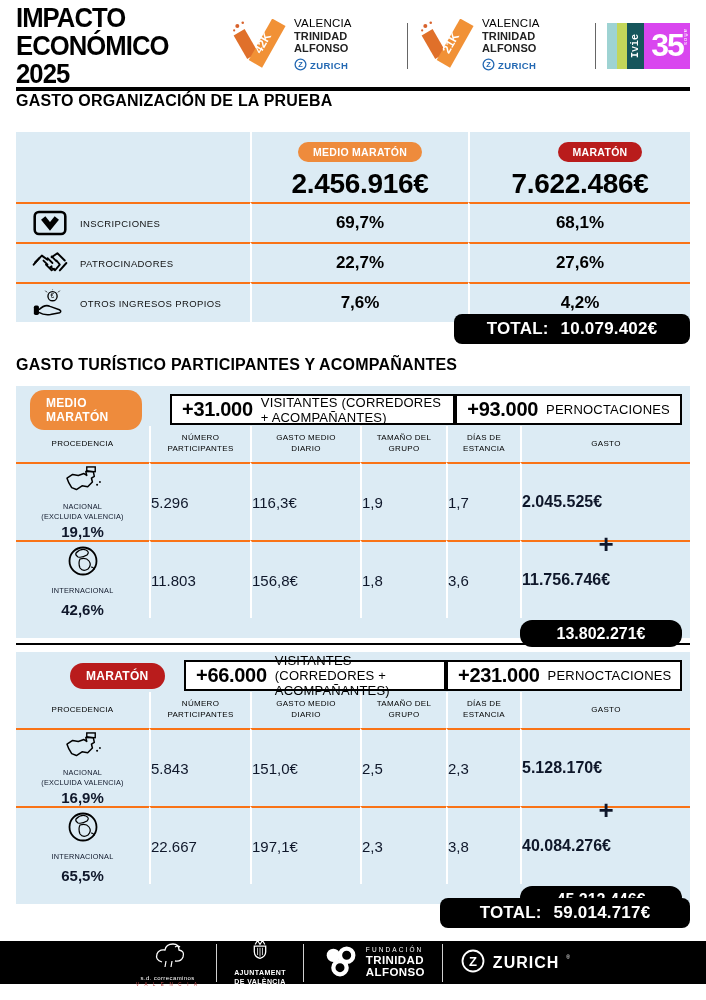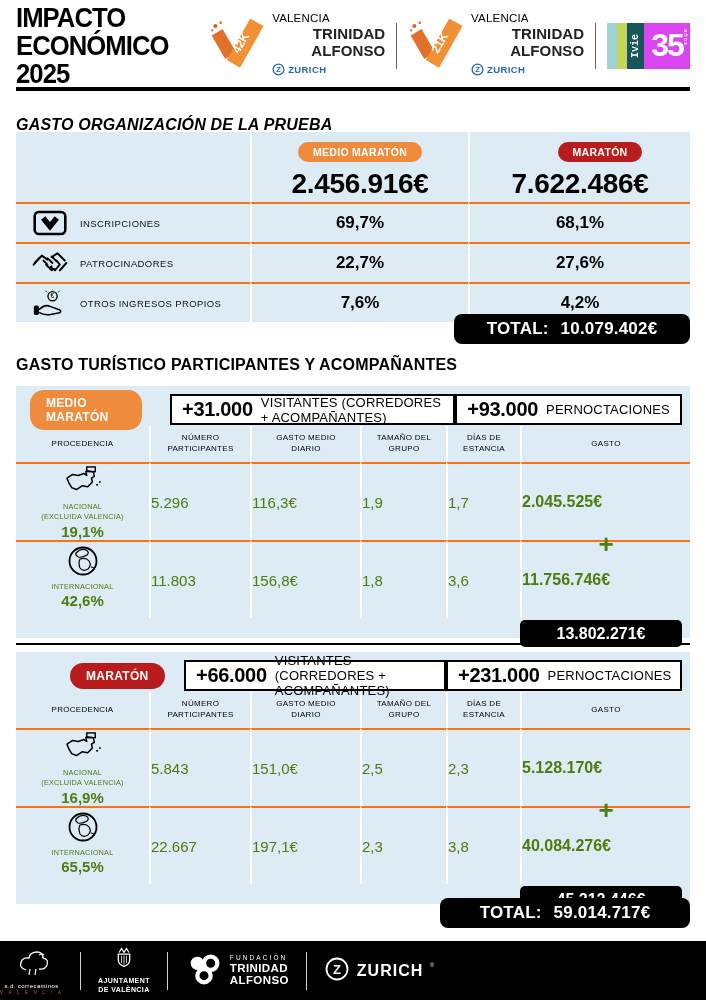--- a/index.html
+++ b/index.html
@@ -10,21 +10,21 @@
   }
   
   .header { position:absolute; top:10px; left:16px; right:16px; height:72px;
             display:flex; align-items:center; }
   .page-title { font-weight:bold; font-size:27px; line-height:1.04; letter-spacing:-1px;
                 transform:scaleX(.95); transform-origin:left center; }
   .logo-group { margin-left:auto; display:flex; align-items:center; gap:11px; }
   .race-logo { display:flex; align-items:center; gap:7px; }
   .race-text { display:flex; flex-direction:column; line-height:1.15; }
   .race-l1 { font-weight:normal; font-size:11.5px; letter-spacing:.2px; }
-  .race-l2 { font-weight:bold; font-size:15px; color:#222; letter-spacing:.1px;text-align:right; }
+  .race-l2 { font-weight:bold; font-size:11px; color:#222; letter-spacing:.1px; }
   .zurich-row { display:flex; align-items:center; gap:3px; margin-top:2px; }
   .zurich-word { color:#2469b3; font-weight:bold; font-size:9.5px; letter-spacing:.4px; }
   .vdiv { width:1px; height:46px; background:#666; }
   .ivie { display:flex; height:46px; }
   .iv-s1 { width:10px; background:#9ed3d3; }
   .iv-s2 { width:10px; background:#c3d65a; }
   .iv-name { width:17px; background:#16565c; color:#fff; writing-mode:vertical-rl;
              transform:rotate(180deg); display:flex; align-items:center; justify-content:center;
              font-weight:bold; font-size:10px; font-family:"Liberation Mono", monospace; }
   .iv-35 { width:46px; background:#d946ef; color:#fff; position:relative; display:flex;
@@ -70,36 +70,36 @@
           align-items:center; gap:8px; padding:0 10px;margin-left:28px; }
   .hbox1 { width:318px; }
   .hbox2 { width:236px; margin-left:auto; }
   .hval { font-size:20px; font-weight:bold; letter-spacing:-.3px; }
   .hlbl { font-size:13px; letter-spacing:.2px; }
   .t-grid { display:grid; grid-template-columns:133px 101px 110px 86px 74px 170px; }
   .t-headrow { height:36px; margin-top:2px; }
   .t-h { display:flex; align-items:center; justify-content:center; text-align:center;
          font-size:8px; letter-spacing:.3px; white-space:pre-line; line-height:1.35; }
   .t-row { height:78px; }
-  .t-c { display:flex; align-items:center; justify-content:flex-start; font-size:15px;
-         color:#4d7c0f; position:relative; }
+  .t-c { display:flex; align-items:center; justify-content:space-between; font-size:15px;
+         color:#0f172a; position:relative; }
   .t-origin { flex-direction:column; gap:1px; padding-top:2px; }
   .t-origin .oname { font-size:7.3px; letter-spacing:.2px; text-align:center; line-height:1.3; }
   .t-origin .opct { font-size:15px; font-weight:bold; }
   .t-gasto { font-size:16px; font-weight:bold; }
   .plus-sign { position:absolute; bottom:-17px; left:50%; transform:translateX(-50%);
                font-size:26px; font-weight:bold; z-index:2; line-height:1; }
   .t-subrow { height:30px; position:relative; }
   .sub-pill { position:absolute; right:8px; top:2px; width:162px; height:27px; background:#000;
-              color:#fff; border-radius:5px; display:flex; align-items:center;
+              color:#fff; border-radius:12px; display:flex; align-items:center;
               justify-content:center; font-weight:bold; font-size:16px; }
   .mid-rule { position:absolute; top:643px; left:16px; width:674px; height:2px; background:#000; }
   
-  .footer { position:absolute; left:0; top:941px; width:706px; height:59px; background:#000;
-            display:flex; align-items:center; gap:17px; color:#fff; }
+  .footer { position:absolute; left:0; top:941px; width:706px; height:43px; background:#000;
+            display:flex; align-items:center; justify-content:center; gap:17px; color:#fff; }
   .f-div { width:1px; height:38px; background:#cfcfcf; }
   .f-block { display:flex; flex-direction:column; align-items:center; gap:1px; }
   .f-tiny { font-size:6px; letter-spacing:.4px; color:#fff; }
   .f-red { font-size:4.5px; letter-spacing:2.2px; color:#c05050; }
   .f-aj { font-size:7px; font-weight:bold; letter-spacing:.4px; line-height:1.25; text-align:center; }
   .f-fta { display:flex; align-items:center; gap:7px; }
   .f-fta-text { display:flex; flex-direction:column; line-height:1.05; }
   .f-fta-top { font-size:6.5px; letter-spacing:2.1px; }
   .f-fta-big { font-size:11.5px; font-weight:bold; letter-spacing:.4px; }
   .f-zurich { display:flex; align-items:center; gap:7px; }
@@ -182,21 +182,21 @@
           <span>35</span>
           <span class="iv-anos">años</span>
         </div>
       </div>
 
     </div>
   </div>
 
   <div class="main-rule"></div>
 
-  <div class="sec-title" style="top:116px;font-style:italic;">GASTO ORGANIZACIÓN DE LA PRUEBA</div>
+  <div class="sec-title" style="top:92px;">GASTO ORGANIZACIÓN DE LA PRUEBA</div>
 
   <div class="panel" id="panel1">
     <div class="p1cell"></div>
     <div class="p1cell p1head bl">
       <span class="pill pill-orange">MEDIO MARATÓN</span>
       <span class="p1total">2.456.916€</span>
     </div>
     <div class="p1cell p1head bl">
       <span class="pill pill-cyan">MARATÓN</span>
       <span class="p1total">7.622.486€</span>

